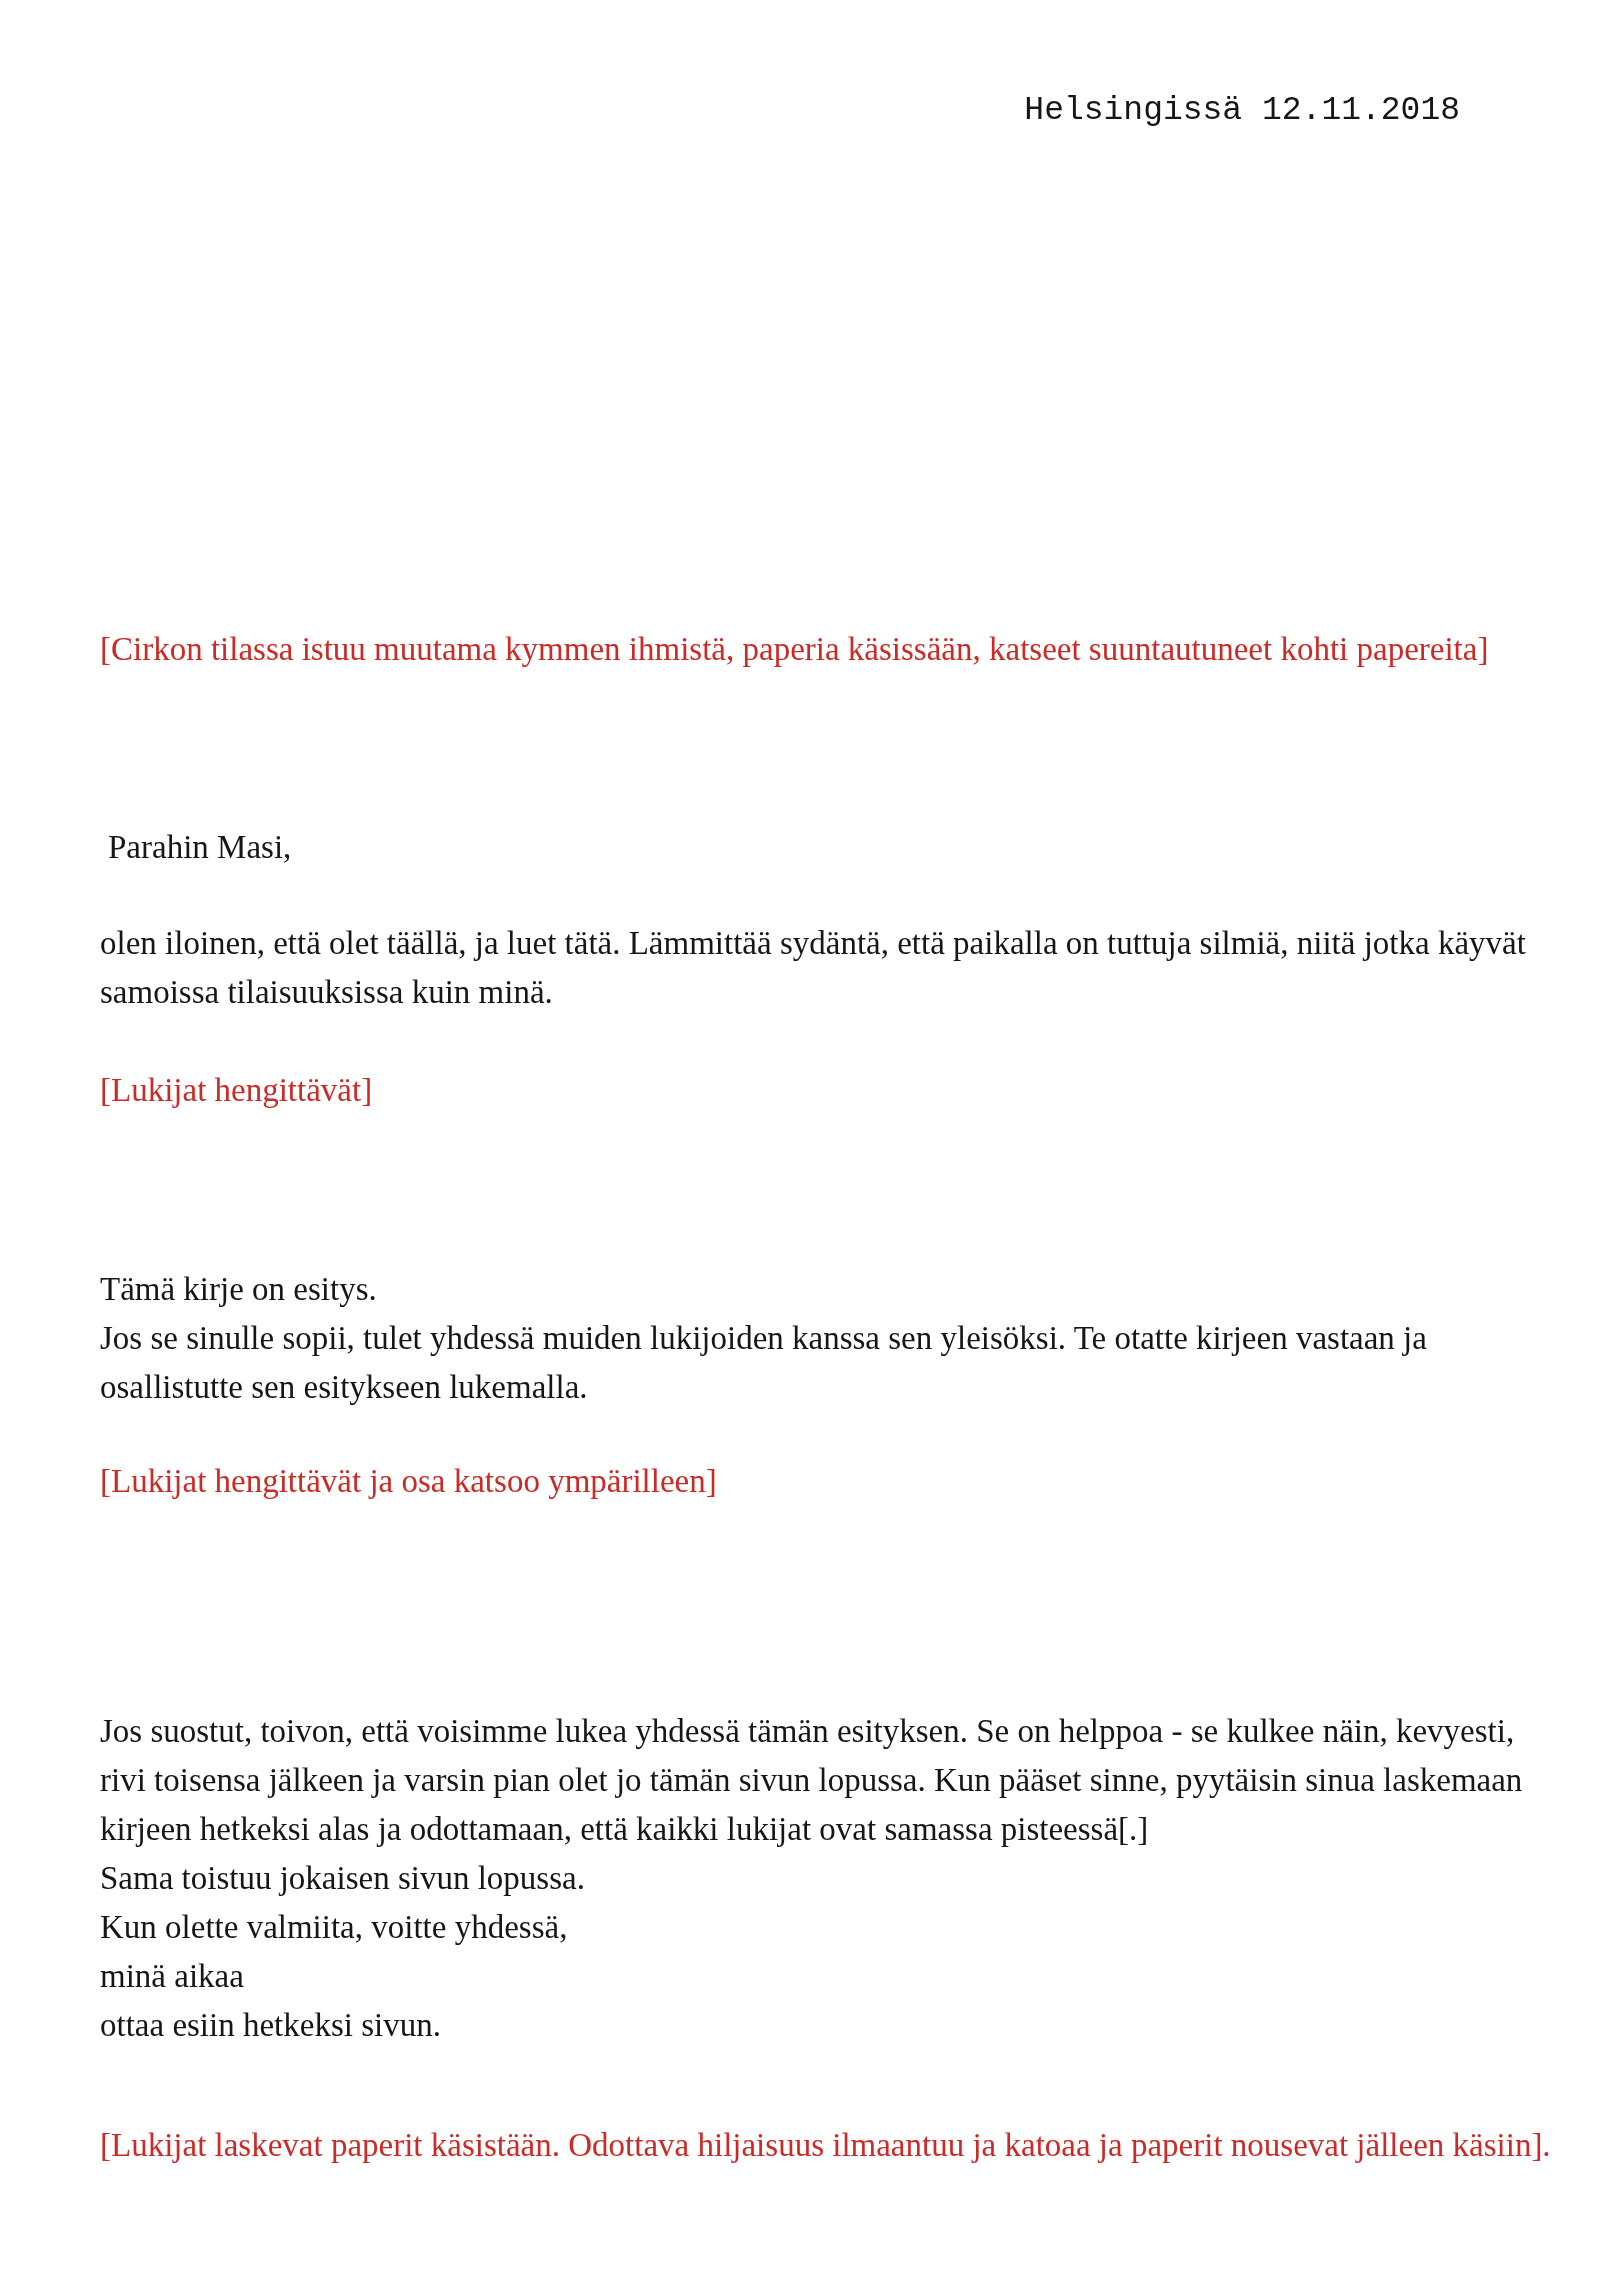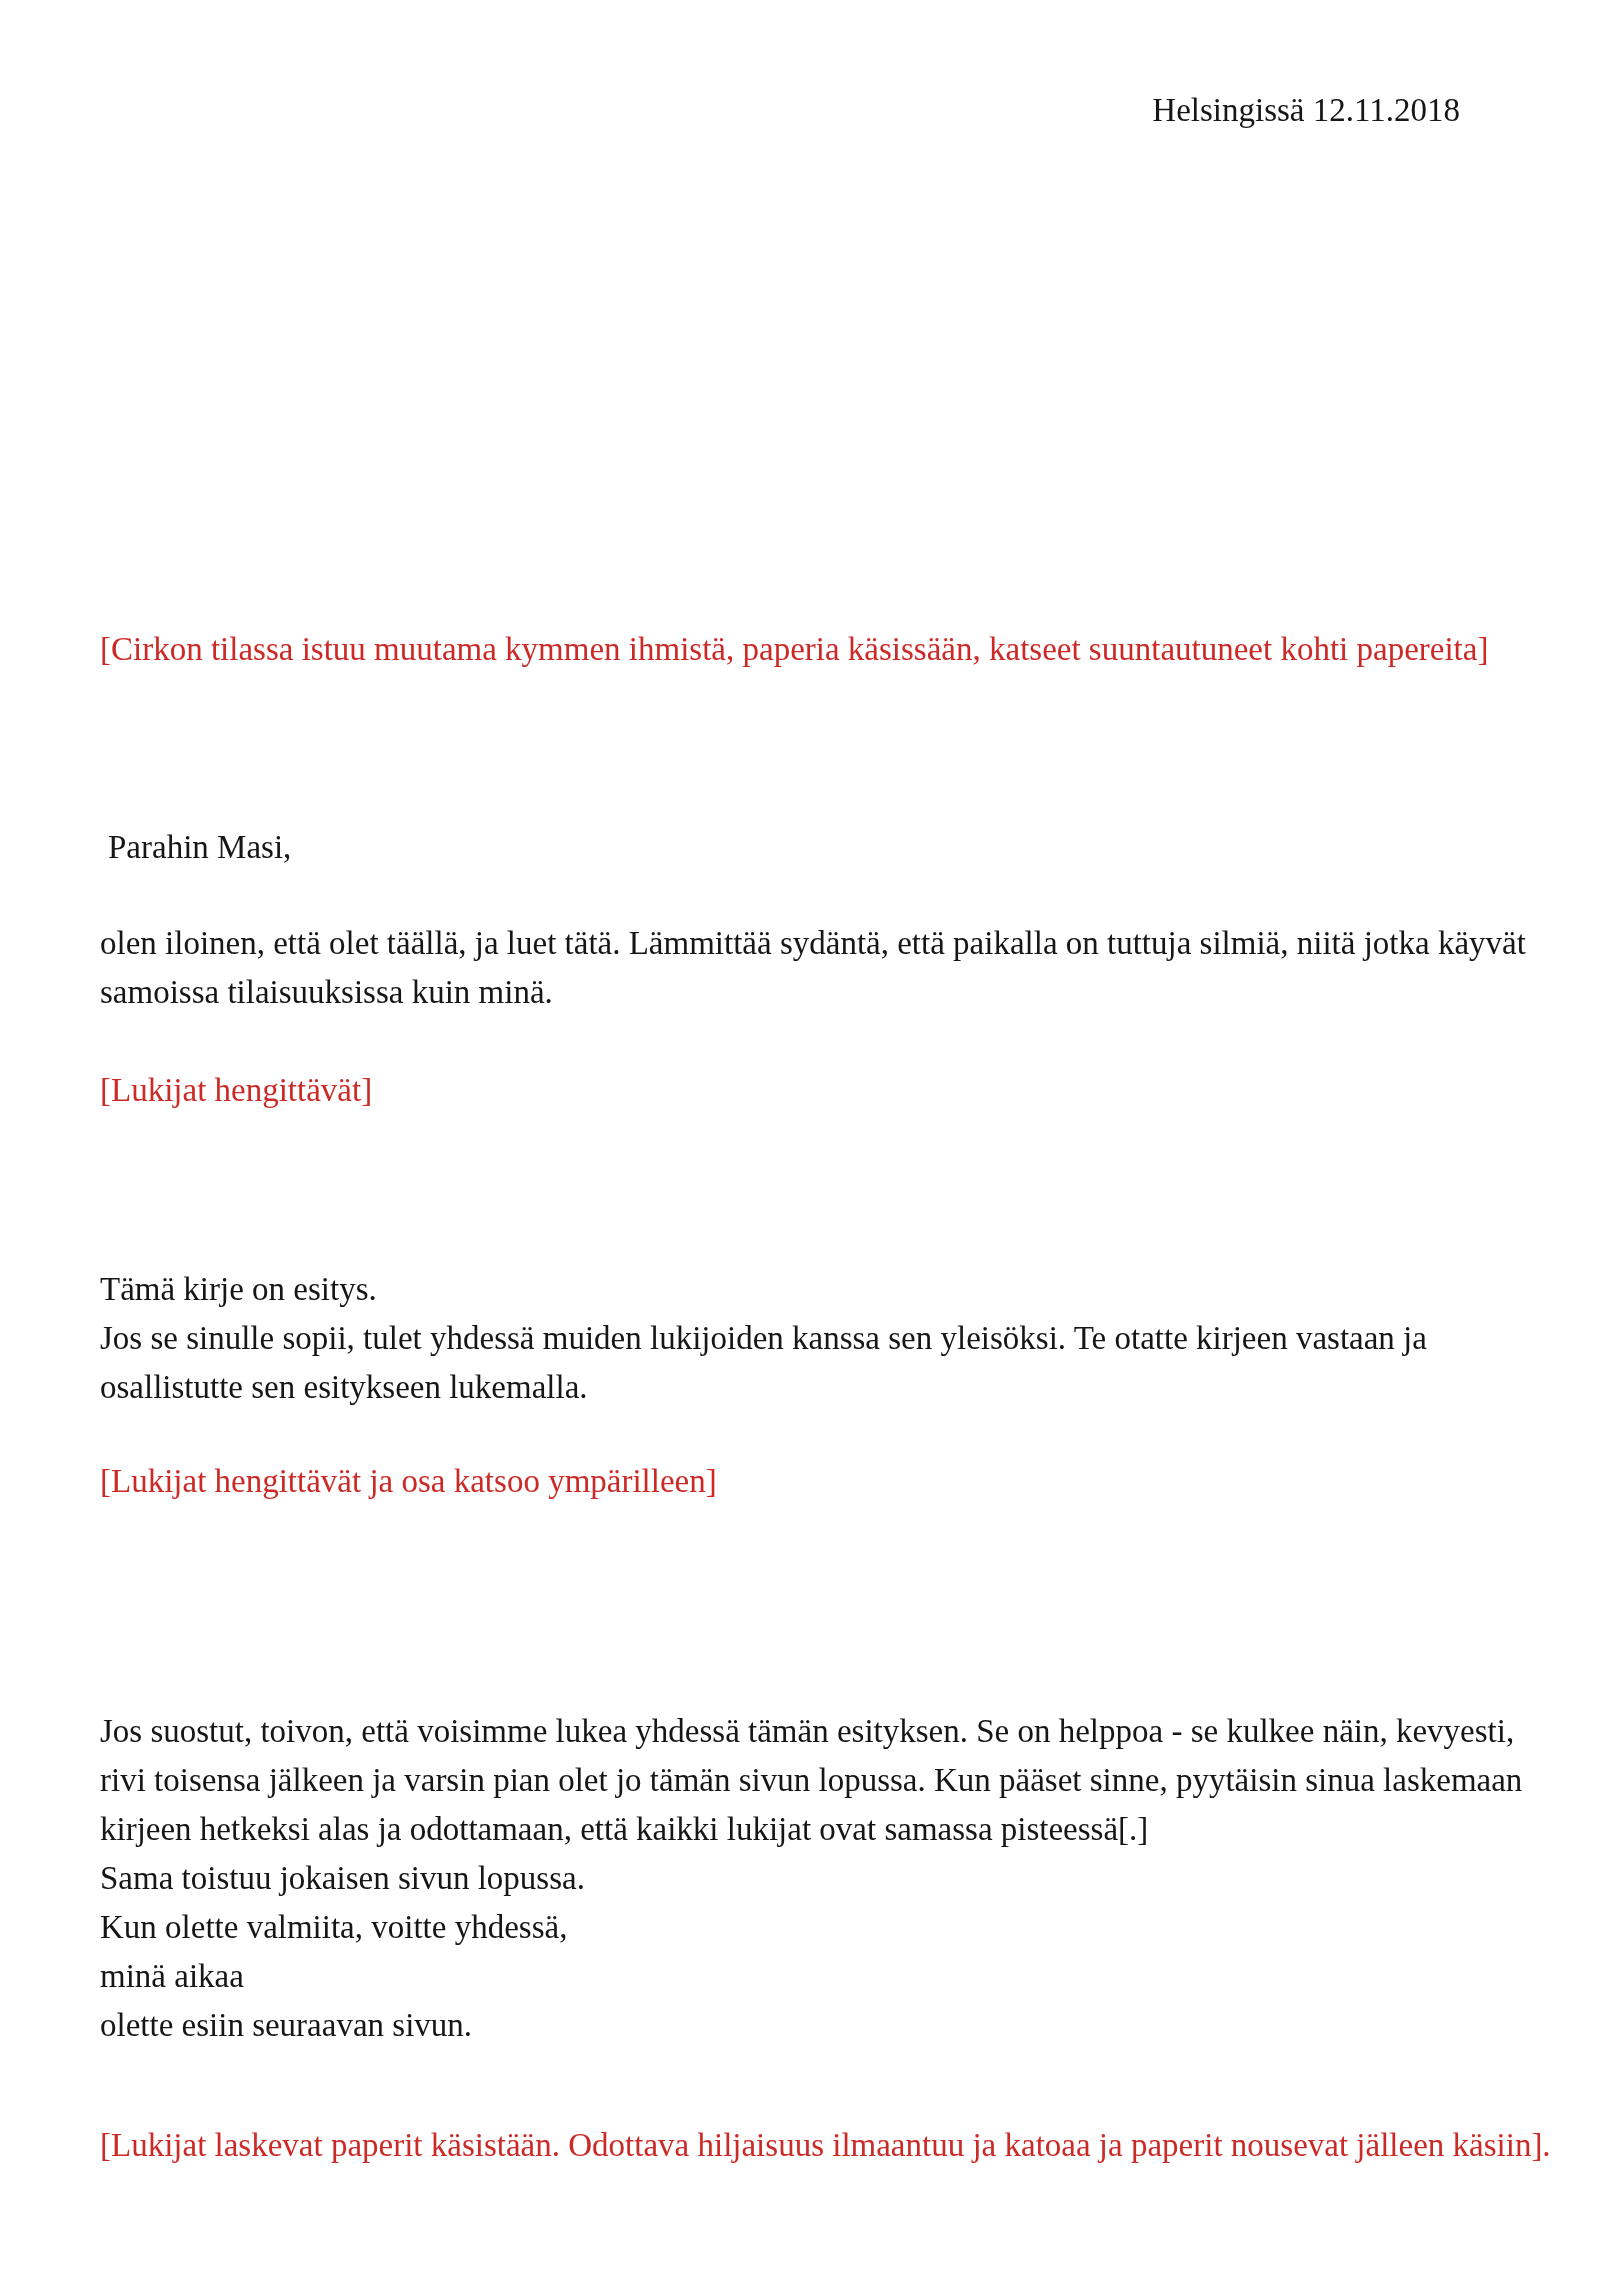--- a/index.html
+++ b/index.html
@@ -23,20 +23,21 @@
     left: 100px;
     right: 59px;
   }
   .dateline {
     position: absolute;
     top: 86px;
     right: 161px;
     left: auto;
     text-align: right;
     white-space: nowrap;
+    font-family: Liberation Mono, monospace;
   }
   .stage-direction {
     color: var(--red, #cc2a27);
     white-space: nowrap;
   }
   .line {
     white-space: nowrap;
   }
 </style>
 </head>
@@ -65,19 +66,19 @@
 
   <div class="block stage-direction" style="top: 1457px;">[Lukijat hengittävät ja osa katsoo ympärilleen]</div>
 
   <div class="block" style="top: 1707px;">
       <div class="line">Jos suostut, toivon, että voisimme lukea yhdessä tämän esityksen. Se on helppoa - se kulkee näin, kevyesti,</div>
       <div class="line">rivi toisensa jälkeen ja varsin pian olet jo tämän sivun lopussa. Kun pääset sinne, pyytäisin sinua laskemaan</div>
       <div class="line">kirjeen hetkeksi alas ja odottamaan, että kaikki lukijat ovat samassa pisteessä[.]</div>
       <div class="line">Sama toistuu jokaisen sivun lopussa.</div>
       <div class="line">Kun olette valmiita, voitte yhdessä,</div>
       <div class="line">minä aikaa</div>
-      <div class="line">olette esiin seuraavan sivun.</div>
+      <div class="line">ottaa esiin hetkeksi sivun.</div>
     </div>
 
   <div class="block stage-direction" style="top: 2092px; margin-top: 29px;">[Lukijat laskevat paperit käsistään. Odottava hiljaisuus ilmaantuu ja katoaa ja paperit nousevat jälleen käsiin].</div>
 
 </div>
 
 
 </body></html>

